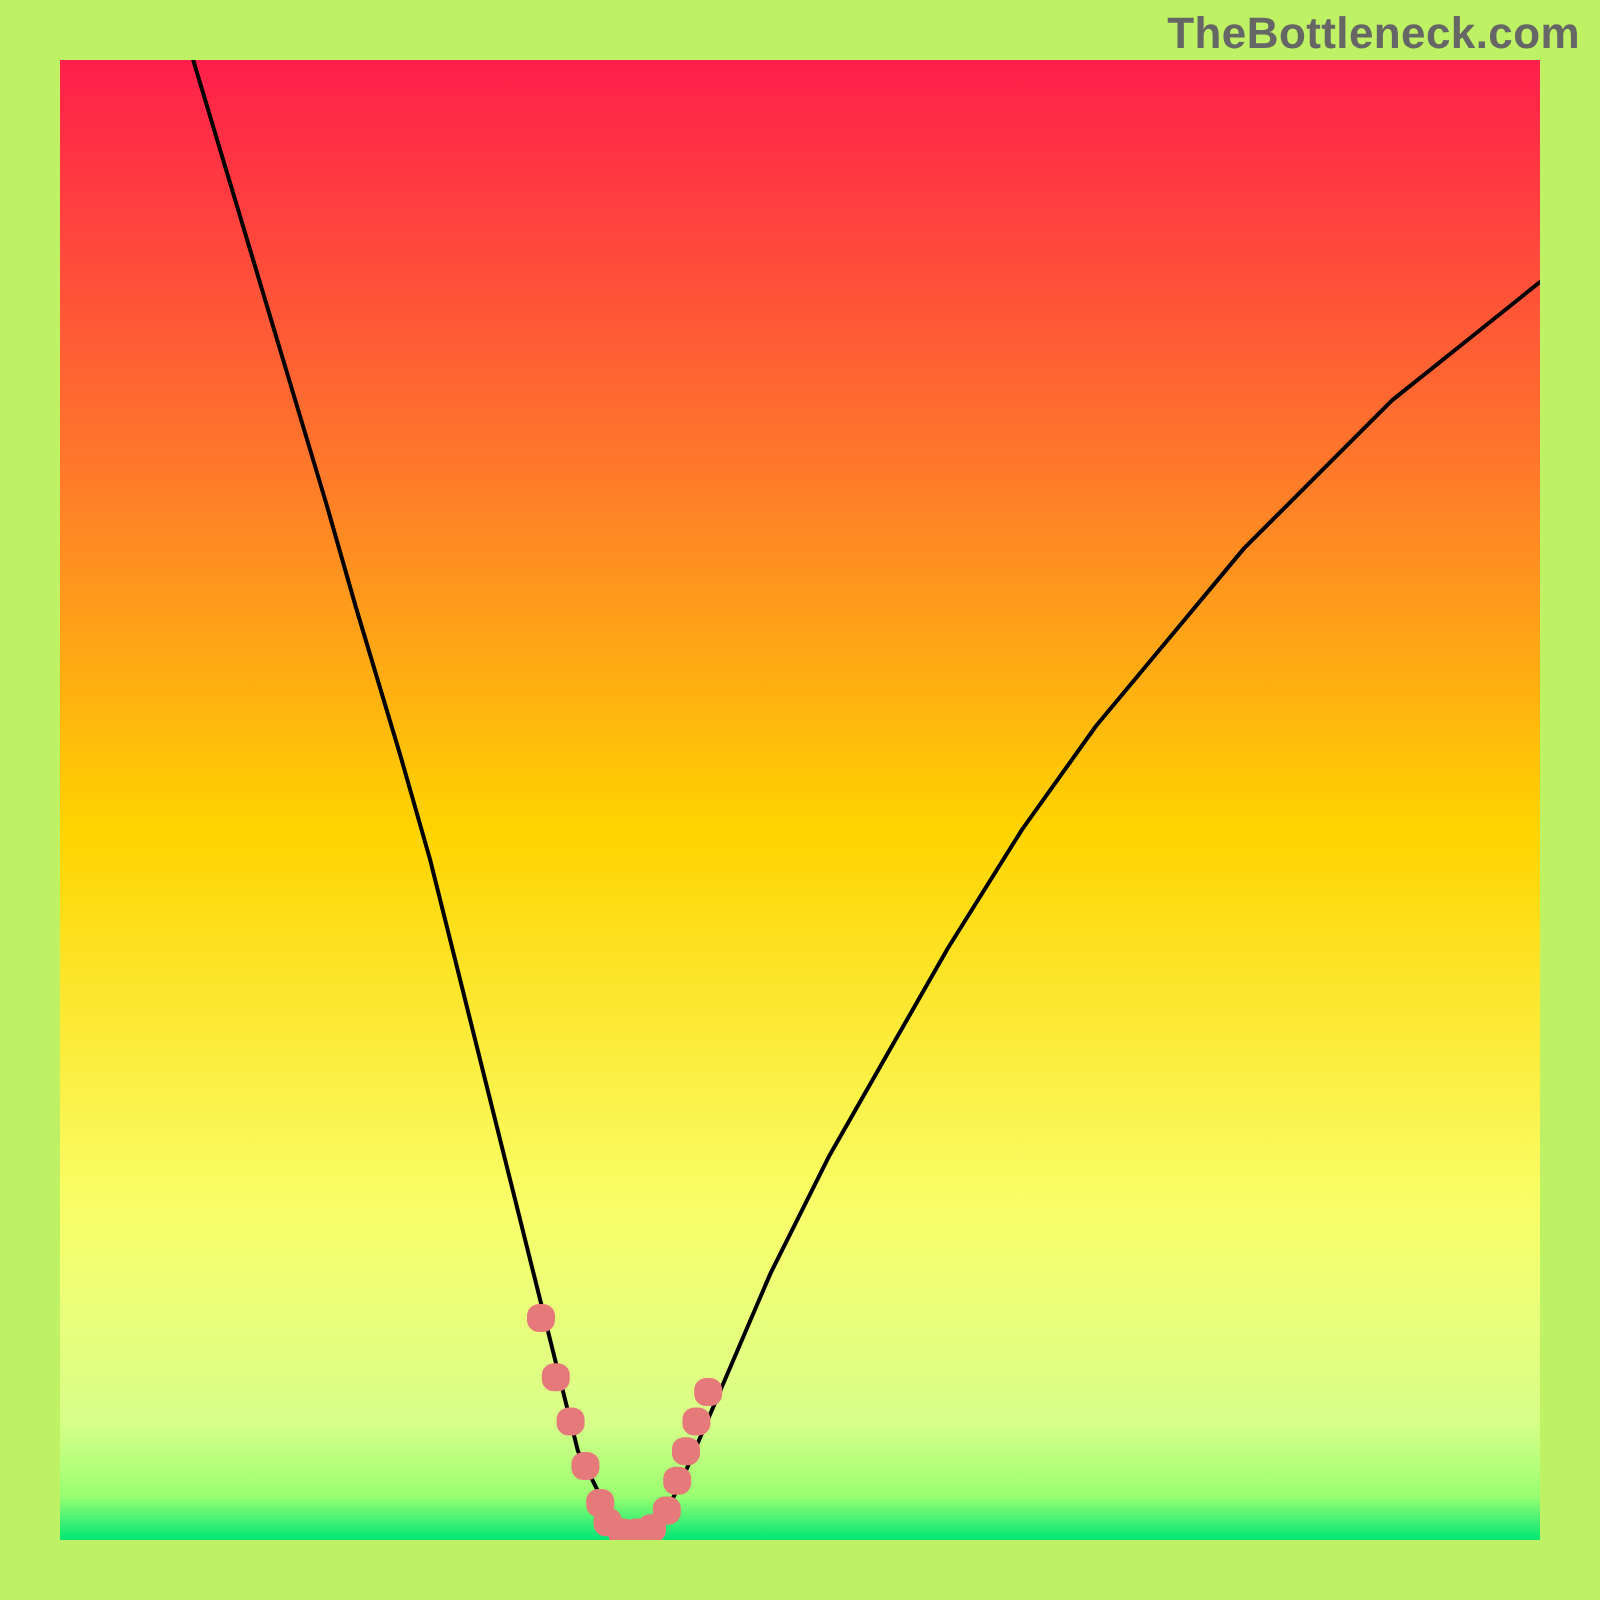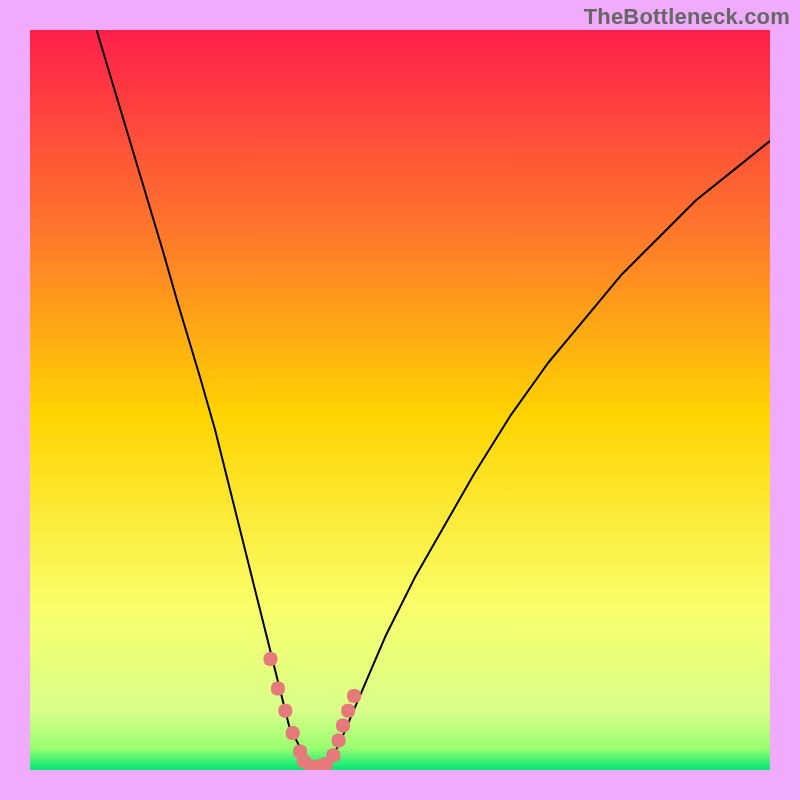--- a/index.html
+++ b/index.html
@@ -9,21 +9,21 @@
     height: 800px;
     background: #000;
     overflow: hidden;
     font-family: Arial, Helvetica, sans-serif;
   }
   .frame {
     position: absolute;
     left: 0; top: 0;
     width: 800px;
     height: 800px;
-    background: #f0abfc;
+    background: #bef264;
   }
   .watermark {
     position: absolute;
     top: 4px;
     right: 10px;
     color: #666;
     font-size: 22px;
     font-weight: 600;
     letter-spacing: 0.2px;
     z-index: 50;

